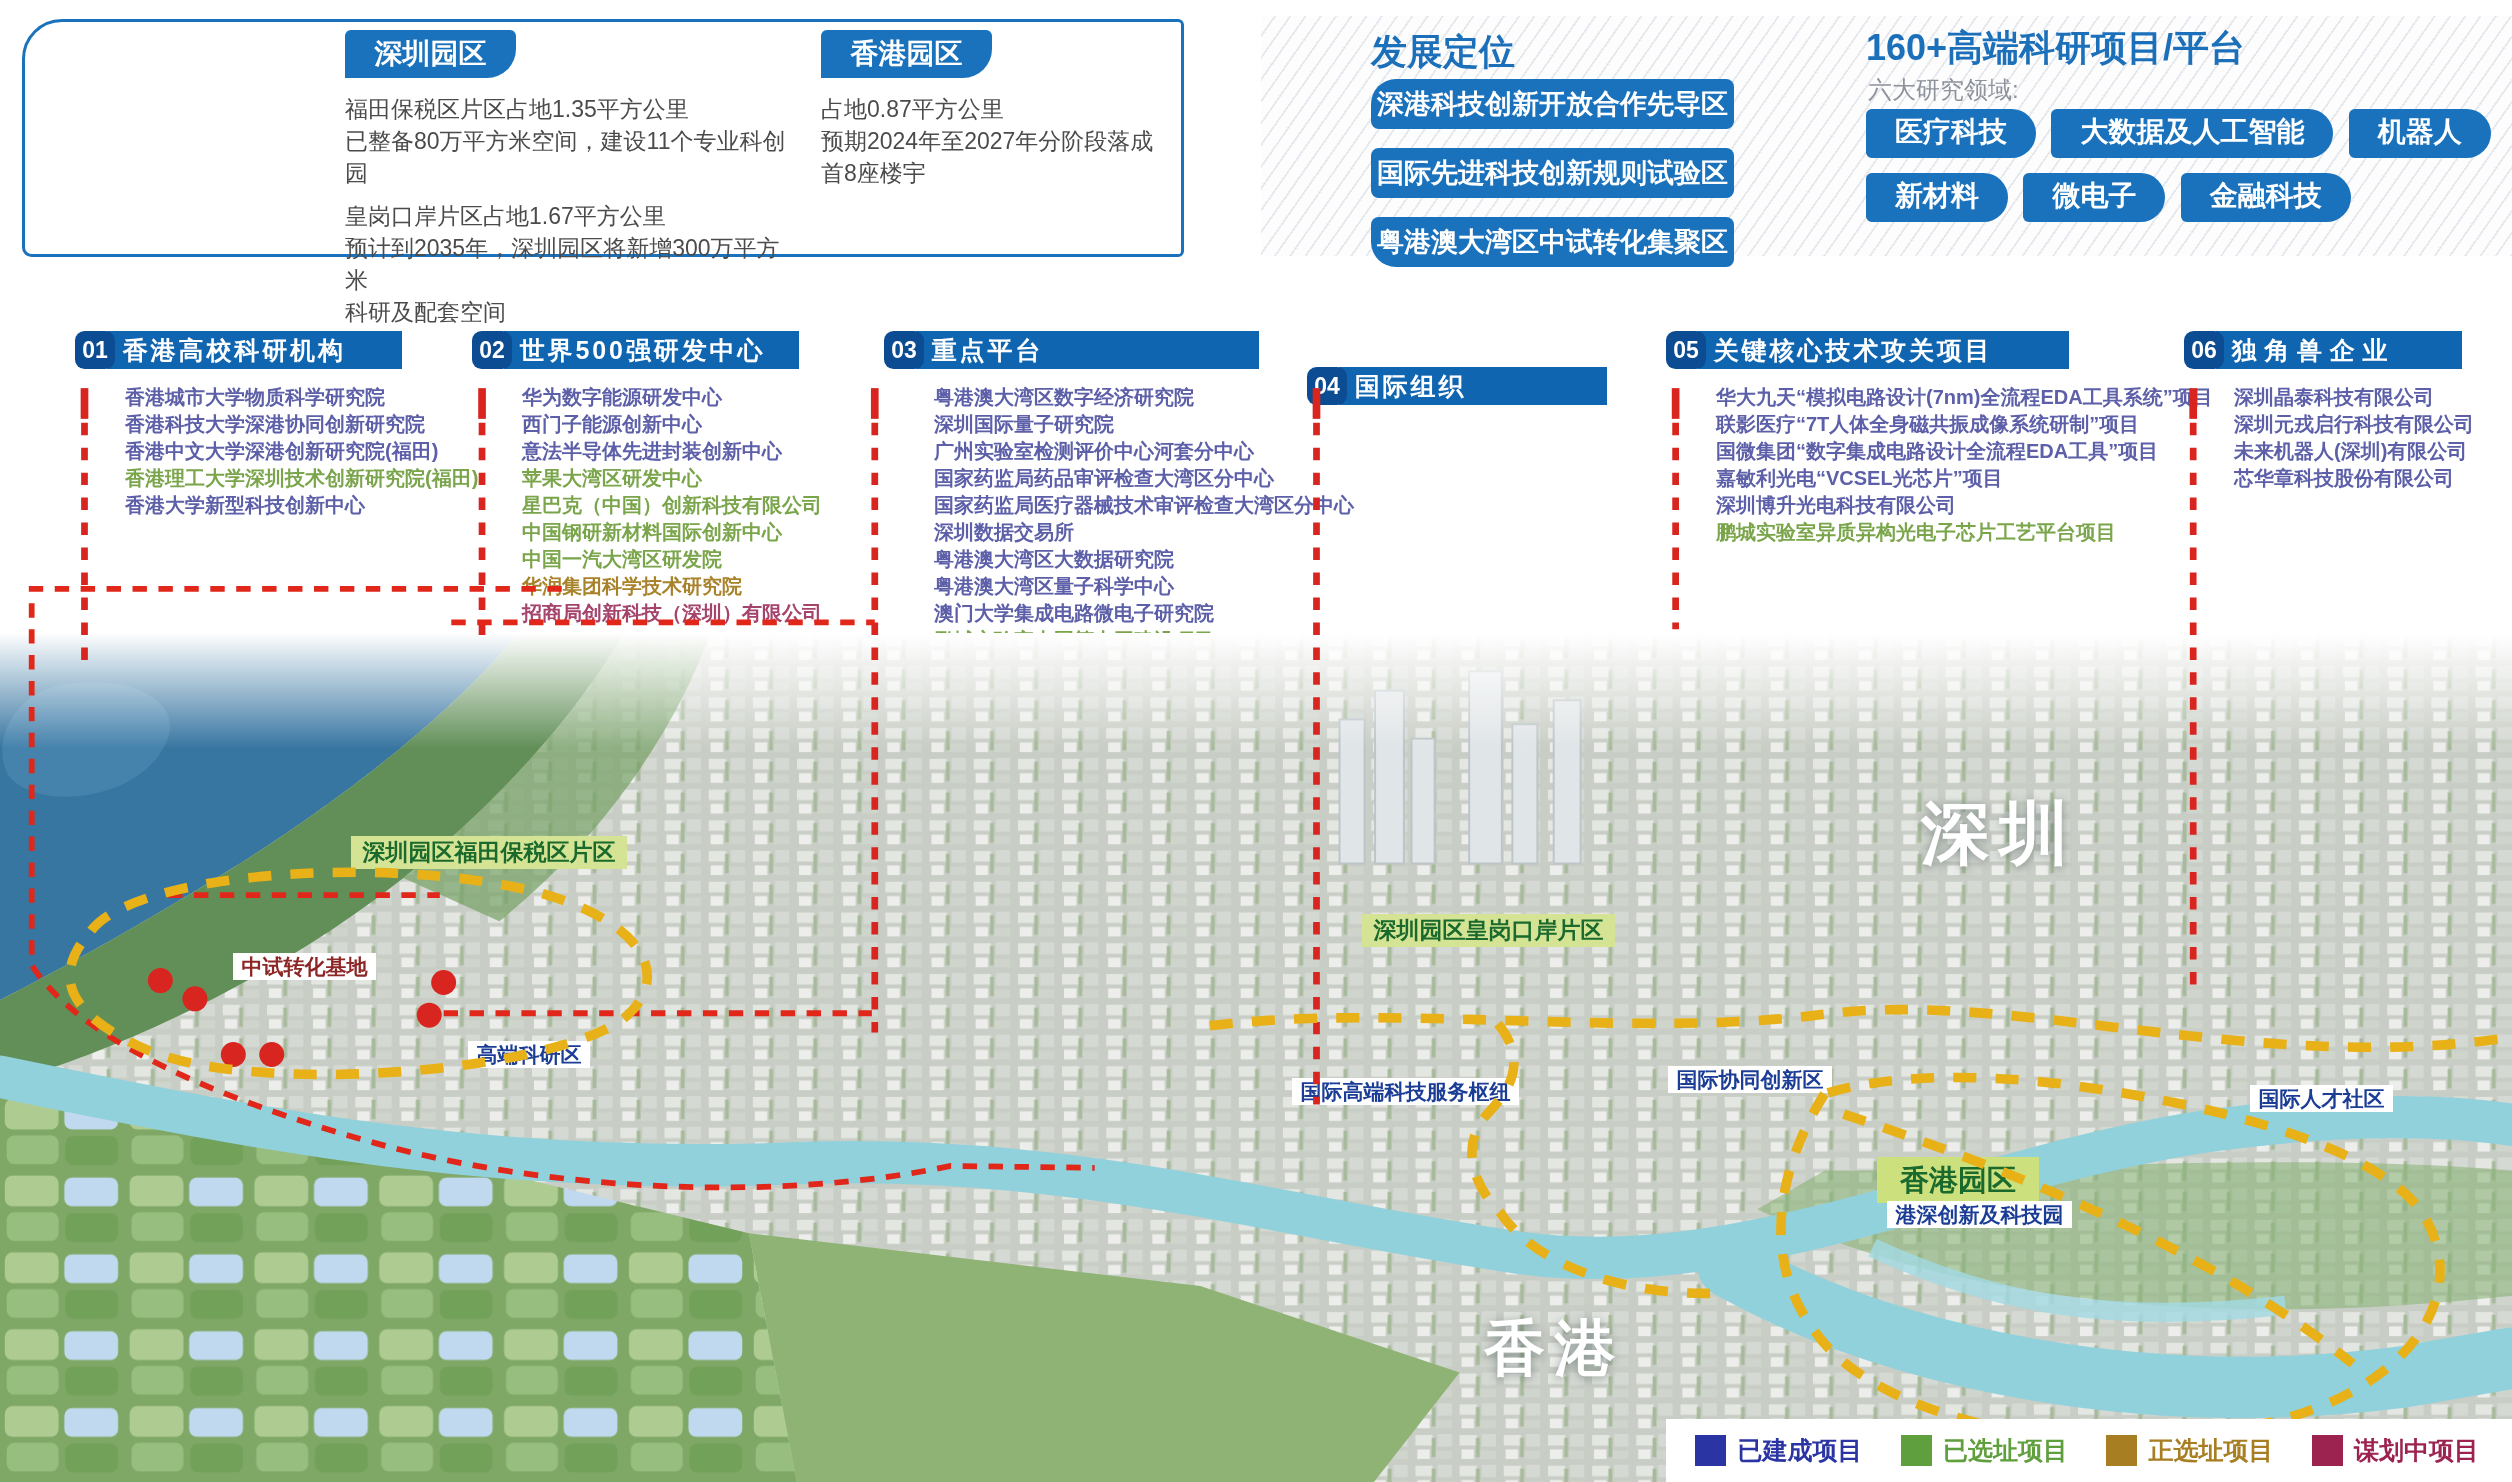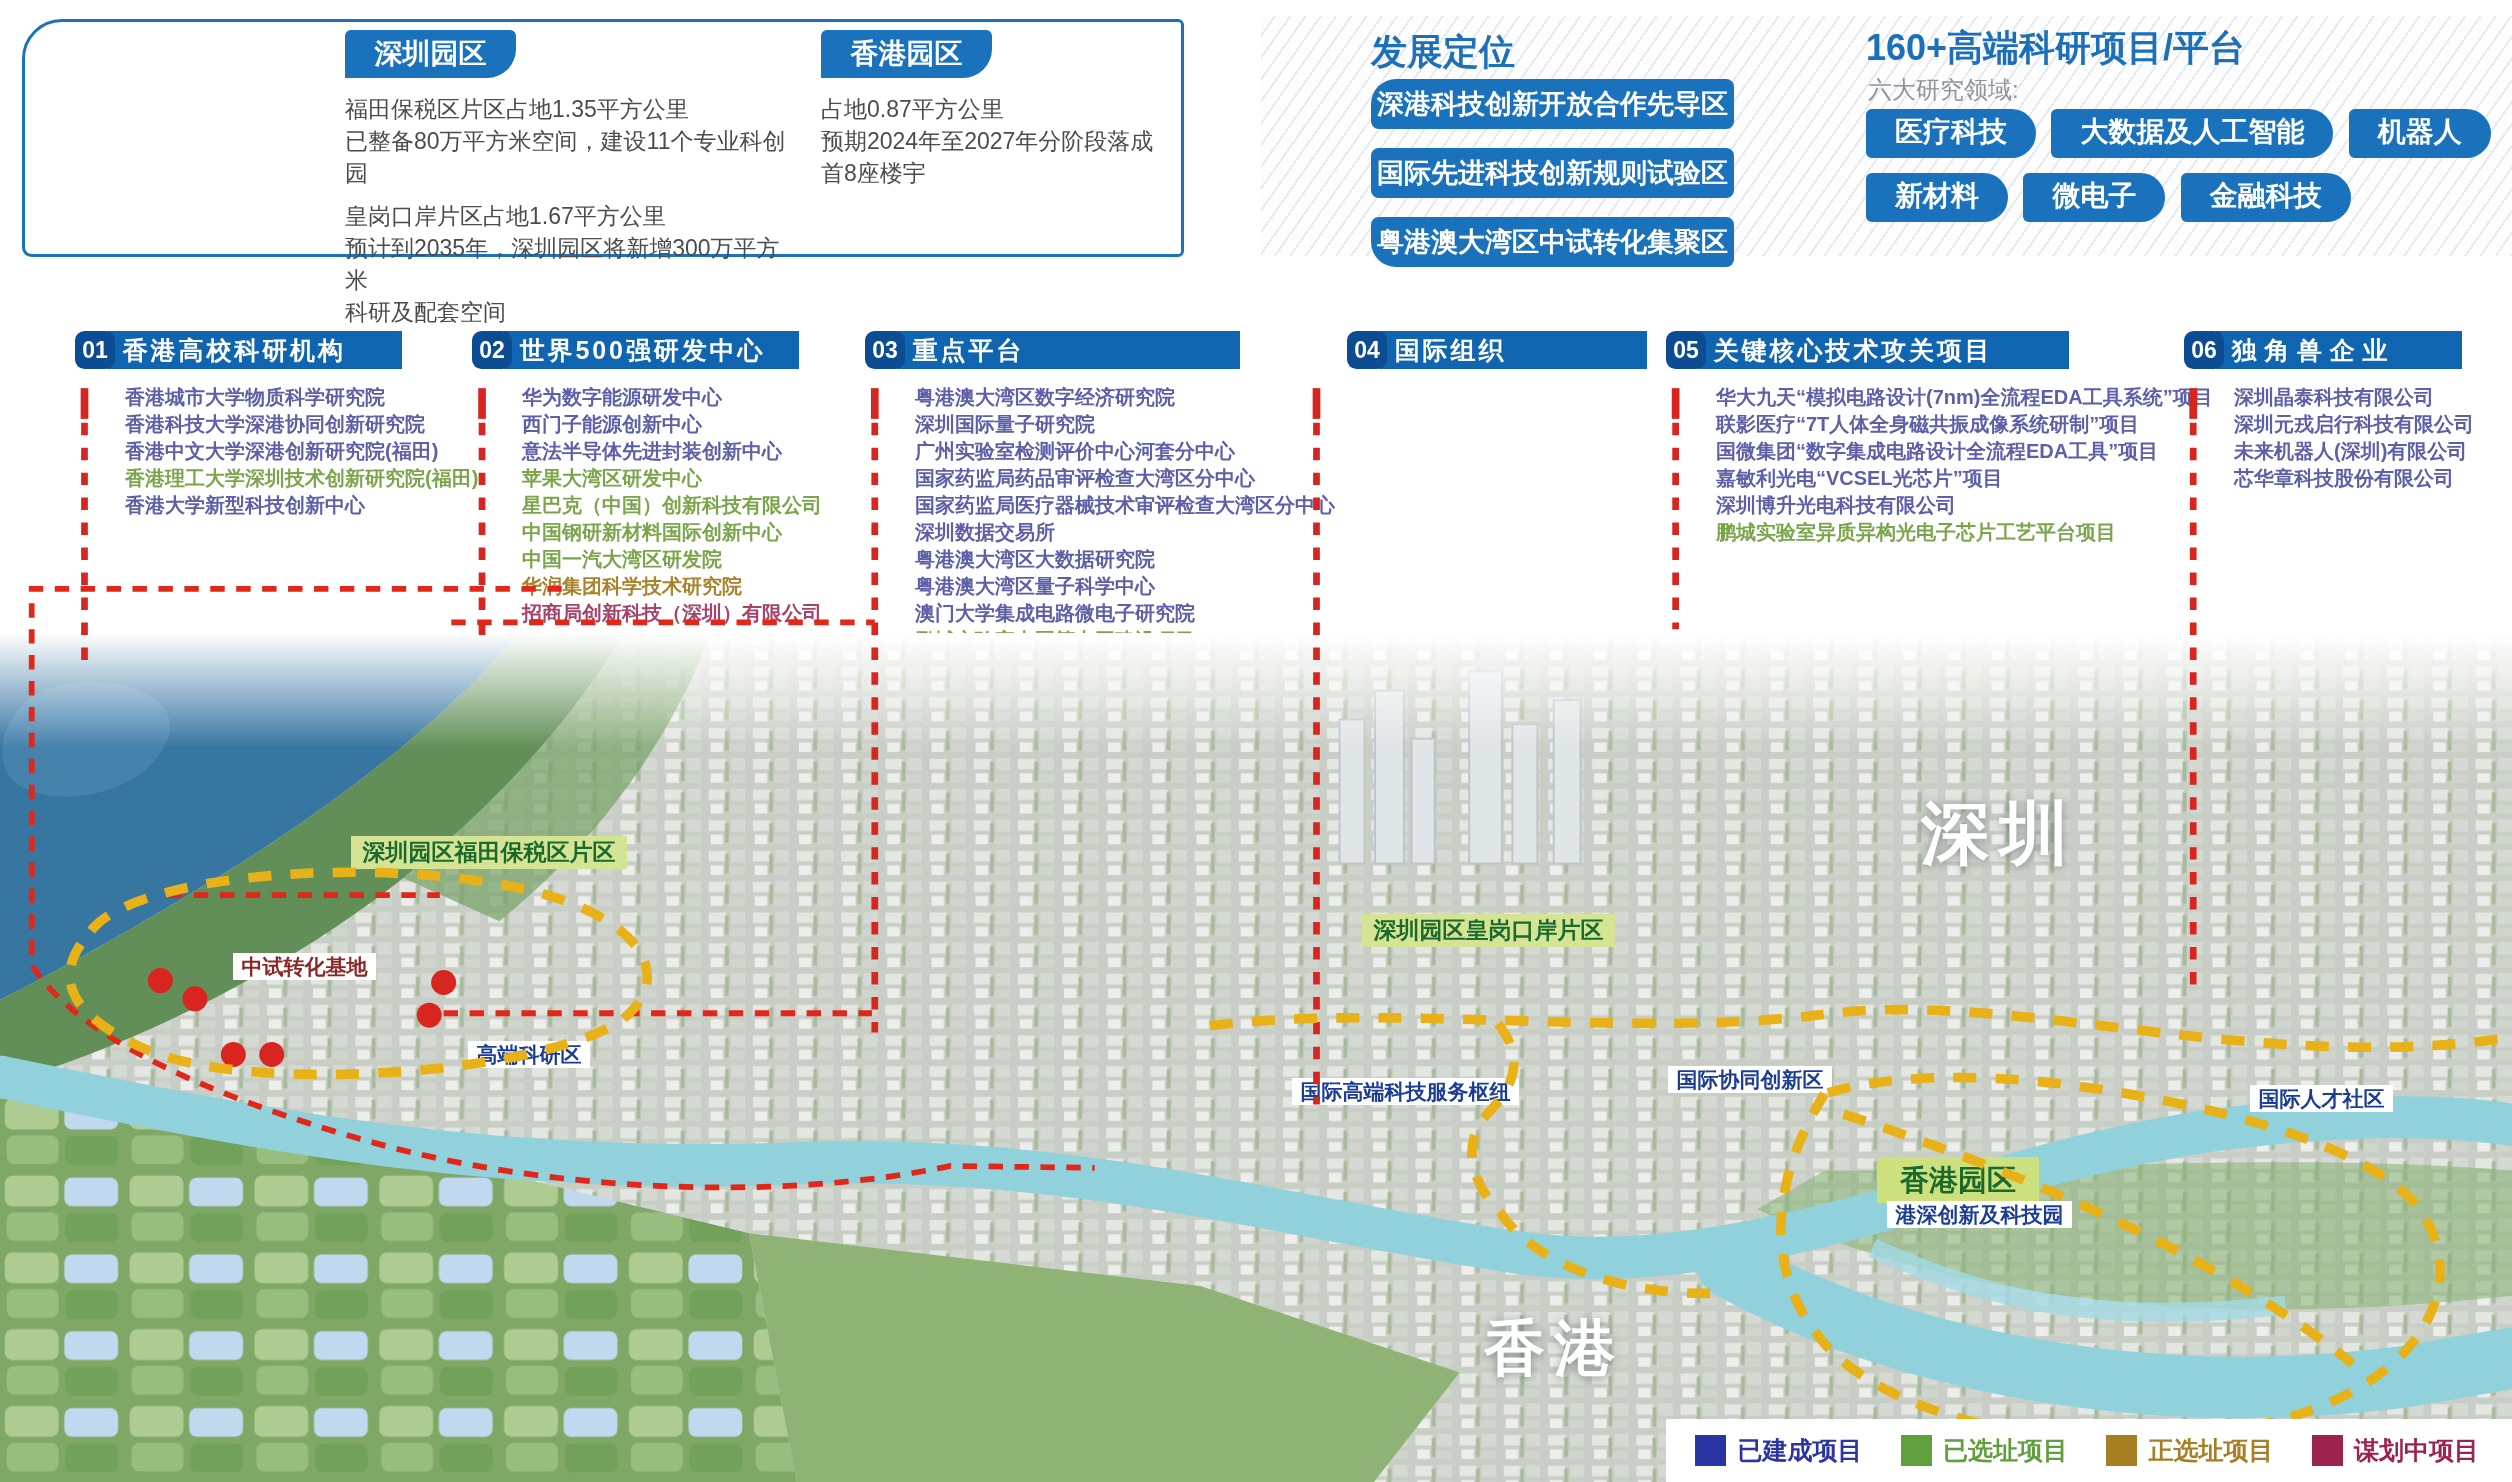--- a/index.html
+++ b/index.html
@@ -154,40 +154,40 @@
         <li class="col-item c-built">意法半导体先进封装创新中心</li>
         <li class="col-item c-sited">苹果大湾区研发中心</li>
         <li class="col-item c-sited">星巴克（中国）创新科技有限公司</li>
         <li class="col-item c-sited">中国钢研新材料国际创新中心</li>
         <li class="col-item c-sited">中国一汽大湾区研发院</li>
         <li class="col-item c-siting">华润集团科学技术研究院</li>
         <li class="col-item c-planned">招商局创新科技（深圳）有限公司</li>
       </ul>
   </section>
 
-  <section class="col" style="left:865px;width:375px;">
+  <section class="col" style="left:884px;width:375px;">
     <header class="col-head">
       <span class="col-num">03</span>
       <span class="col-title">重点平台</span>
     </header>
     <ul class="col-list">
         <li class="col-item c-built">粤港澳大湾区数字经济研究院</li>
         <li class="col-item c-built">深圳国际量子研究院</li>
         <li class="col-item c-built">广州实验室检测评价中心河套分中心</li>
         <li class="col-item c-built">国家药监局药品审评检查大湾区分中心</li>
         <li class="col-item c-built">国家药监局医疗器械技术审评检查大湾区分中心</li>
         <li class="col-item c-built">深圳数据交易所</li>
         <li class="col-item c-built">粤港澳大湾区大数据研究院</li>
         <li class="col-item c-built">粤港澳大湾区量子科学中心</li>
         <li class="col-item c-built">澳门大学集成电路微电子研究院</li>
         <li class="col-item c-sited">鹏城实验室中国算力网建设项目</li>
       </ul>
   </section>
 
-  <section class="col" style="left:1347px;width:300px;">
+  <section class="col" style="left:1307px;width:300px;margin-top:36px;">
     <header class="col-head">
       <span class="col-num">04</span>
       <span class="col-title">国际组织</span>
     </header>
   </section>
 
   <section class="col" style="left:1666px;width:403px;">
     <header class="col-head">
       <span class="col-num">05</span>
       <span class="col-title">关键核心技术攻关项目</span>

